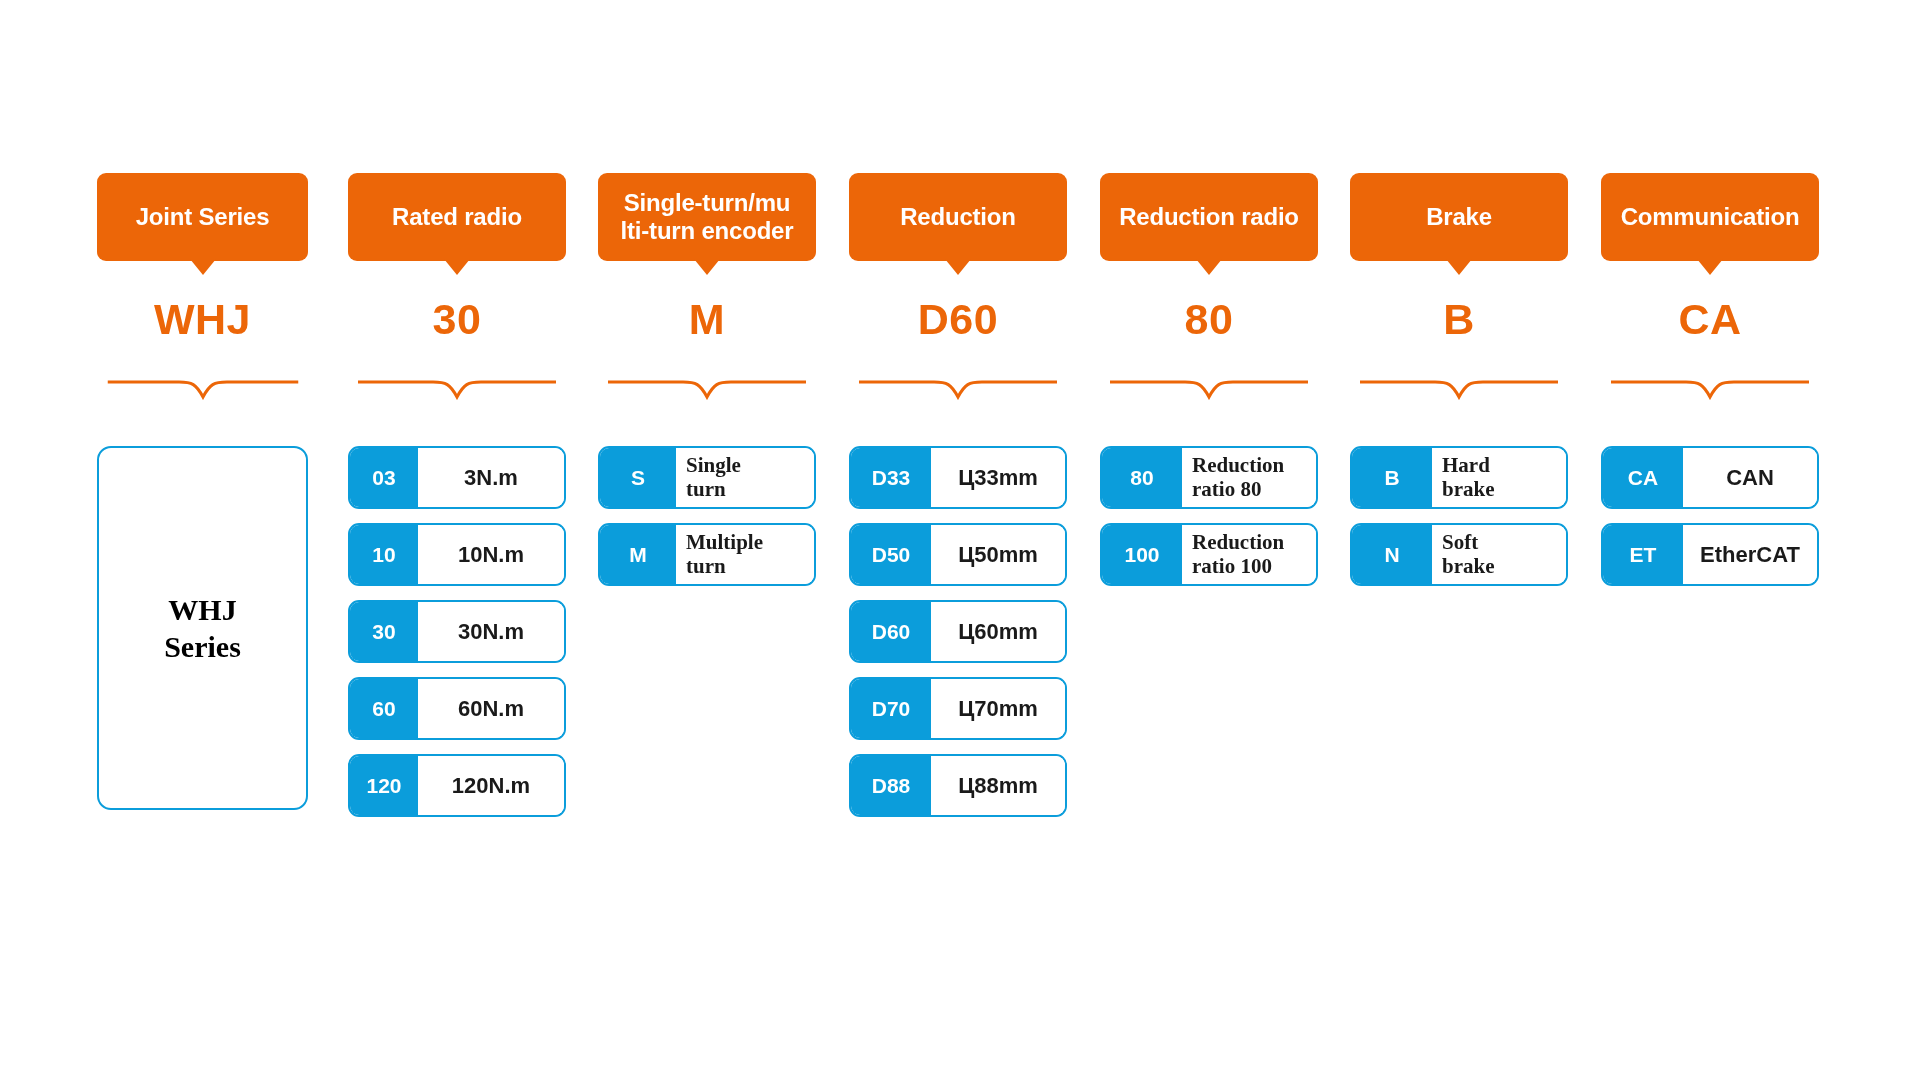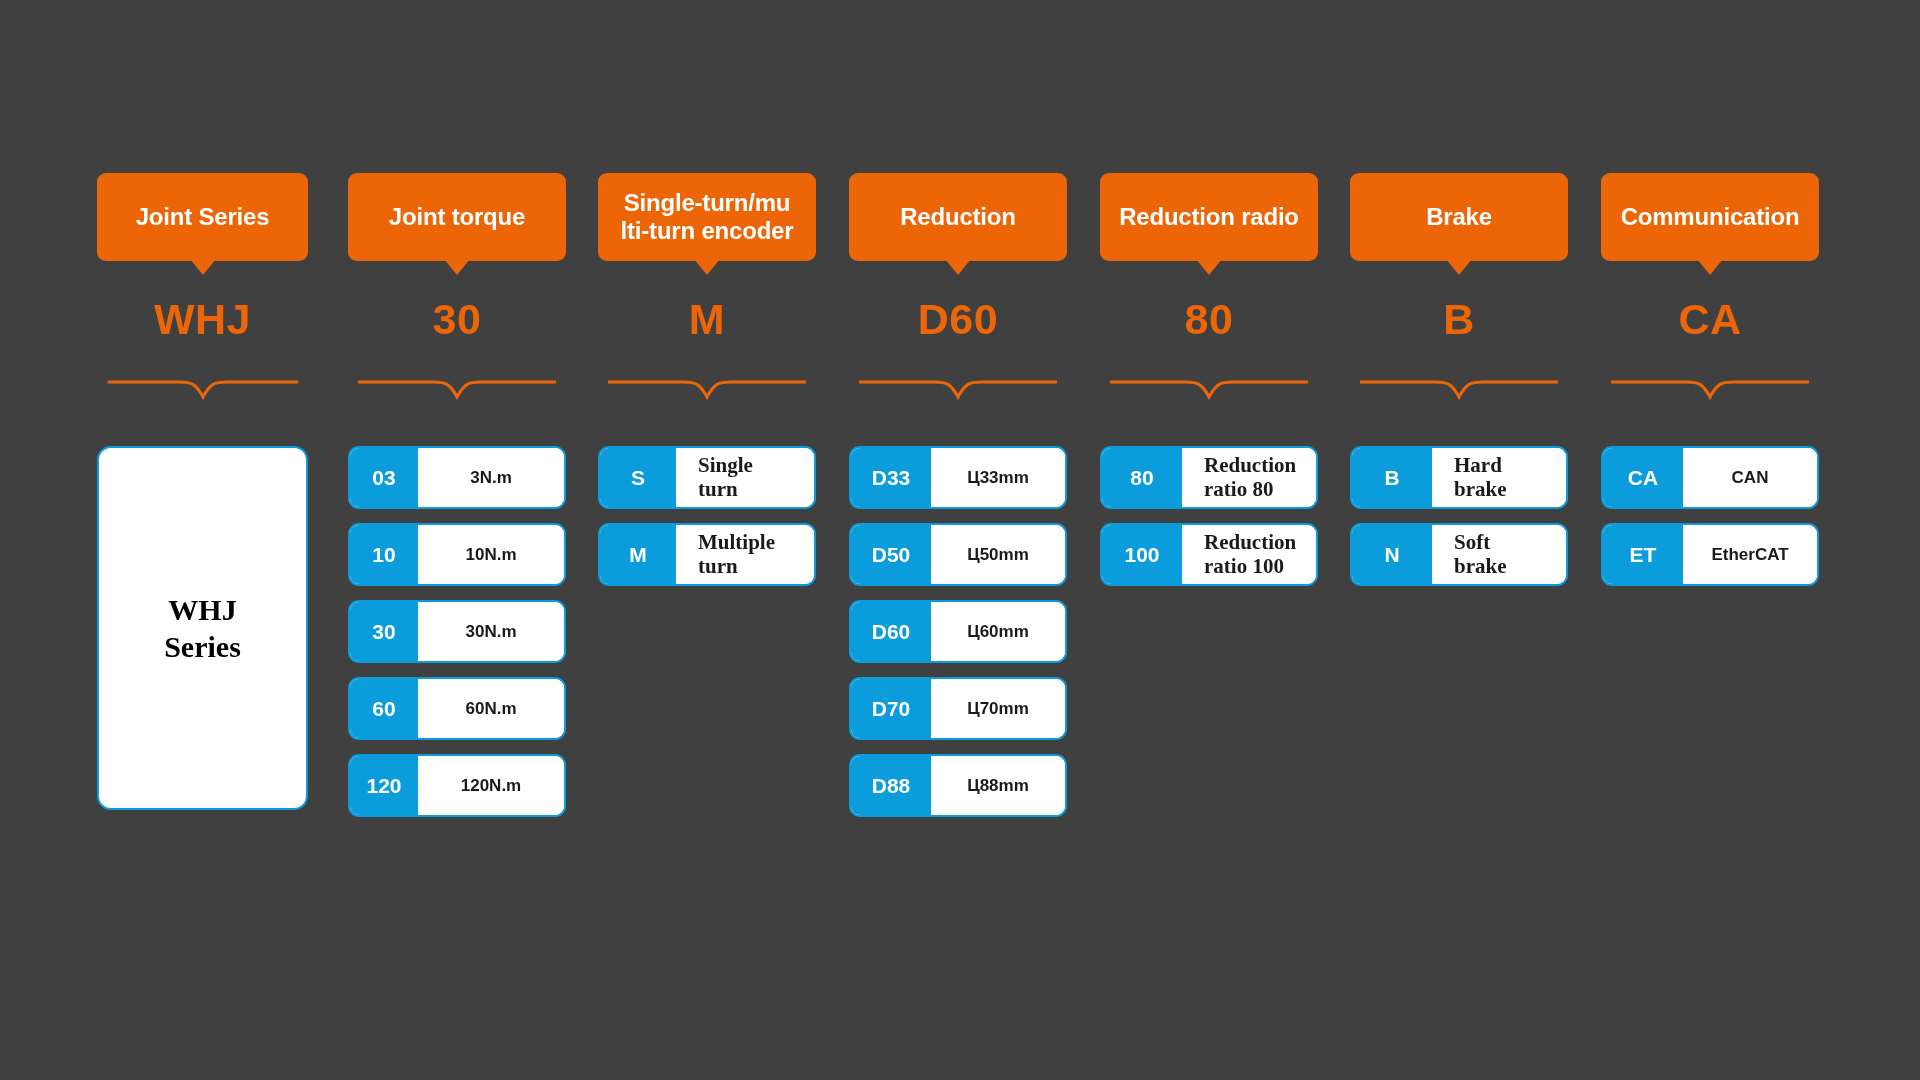--- a/index.html
+++ b/index.html
@@ -11,21 +11,21 @@
     width: 1920px;
     height: 1080px;
     overflow: hidden;
     font-family: "Liberation Sans", sans-serif;
   }
 
   #board {
     position: relative;
     width: 1920px;
     height: 1080px;
-    background: #404040;
+    background: #ffffff;
   }
 
   .column {
     position: absolute;
     top: 0;
     height: 1080px;
   }
 
   
   .bubble {
@@ -117,31 +117,31 @@
   .pill-value {
     flex: 1 1 auto;
     display: flex;
     align-items: center;
     color: #1A1A1A;
     box-sizing: border-box;
     background: #FFFFFF;
   }
   .pill-value.sans {
     font-family: "Liberation Sans", sans-serif;
-    font-size: 17px;
+    font-size: 22px;
     font-weight: bold;
     justify-content: center;
     text-align: center;
   }
   .pill-value.serif {
     font-family: "Liberation Serif", serif;
     font-size: 21px;
     font-weight: bold;
     justify-content: flex-start;
-    padding-left: 22px;
+    padding-left: 10px;
     line-height: 1.12;
     text-align: left;
     white-space: pre-line;
   }
 
   
   .series-box {
     position: absolute;
     top: 446px;
     left: 0;
@@ -178,21 +178,21 @@
       <div class="brace"><svg width="191" height="22" viewBox="0 0 191 22">
           <path d="M0 4 H71.5 C84.5 4 88.5 6 95.5 19 C102.5 6 106.5 4 119.5 4 H191" fill="none" stroke="#EC6608" stroke-width="3"></path>
         </svg></div>
       <div class="series-box">
         <div class="series-label">WHJ
 Series</div>
       </div>
     </div>
     <div class="column" style="left: 348px; width: 218px;">
       <div class="bubble">
-        <div class="bubble-label">Joint torque</div>
+        <div class="bubble-label">Rated radio</div>
       </div>
       <div class="bubble-tail"></div>
       <div class="code">30</div>
       <div class="brace"><svg width="198" height="22" viewBox="0 0 198 22">
           <path d="M0 4 H75 C88 4 92 6 99 19 C106 6 110 4 123 4 H198" fill="none" stroke="#EC6608" stroke-width="3"></path>
         </svg></div>
       <div class="items">
         <div class="pill">
           <div class="pill-code" style="width: 68px;">03</div>
           <div class="pill-value sans">3N.m</div>

